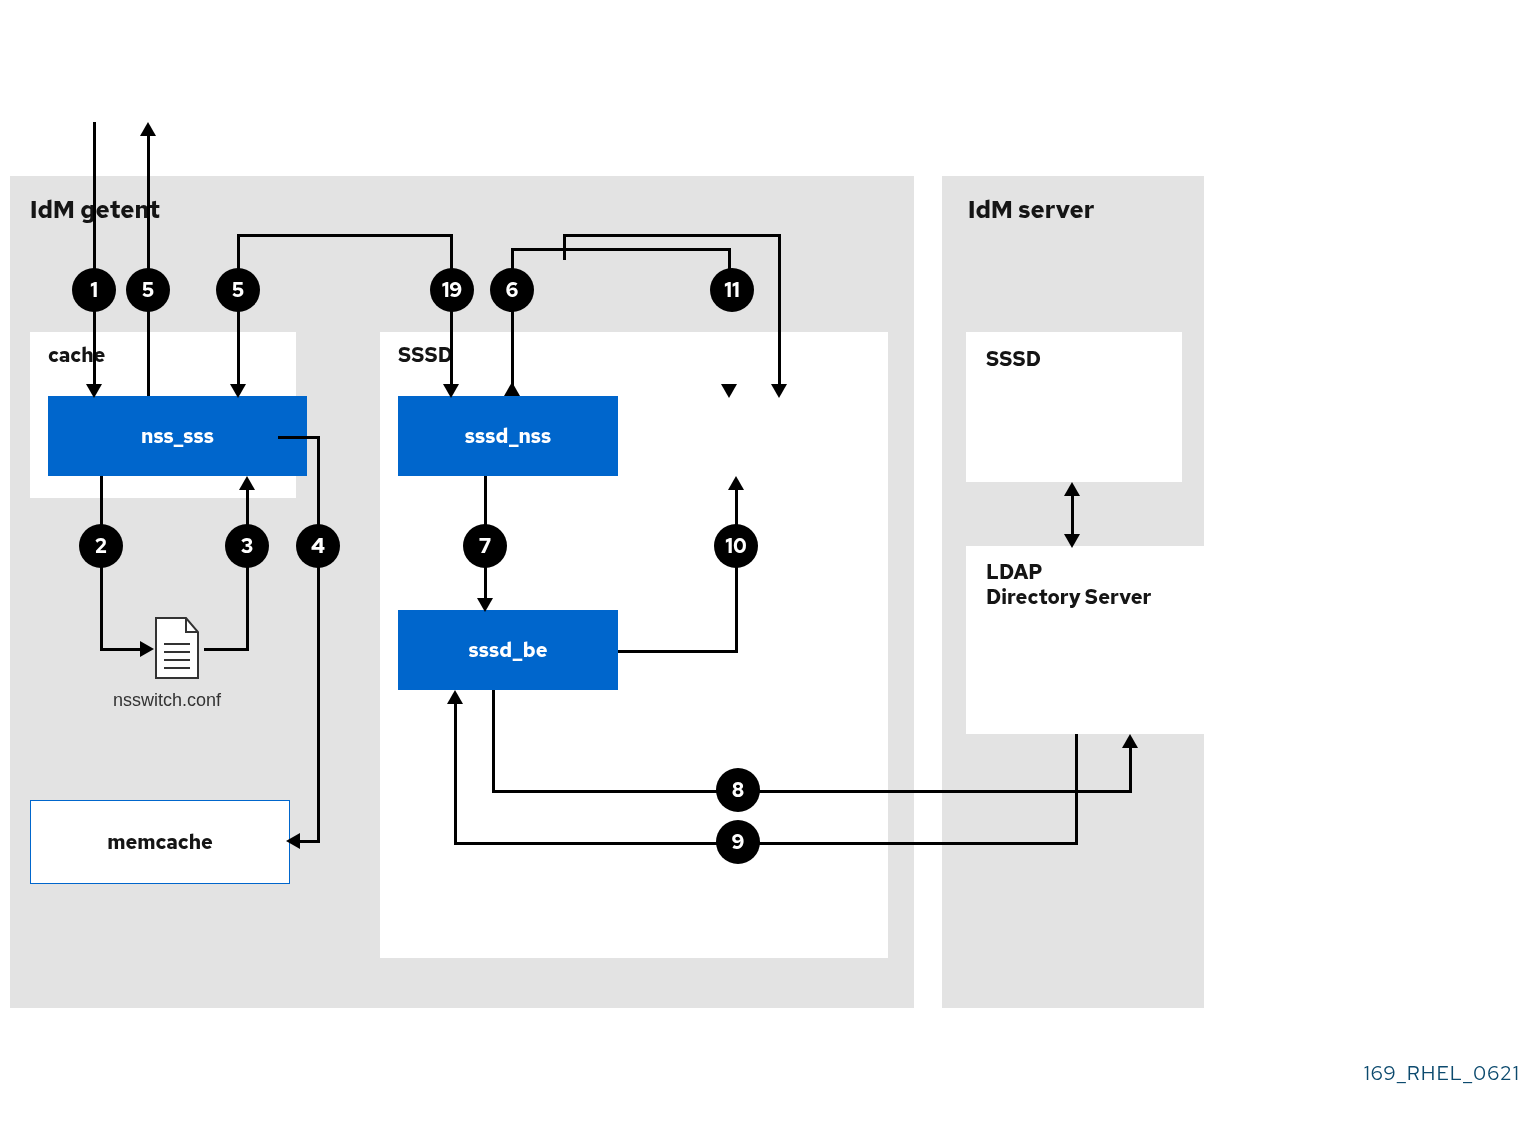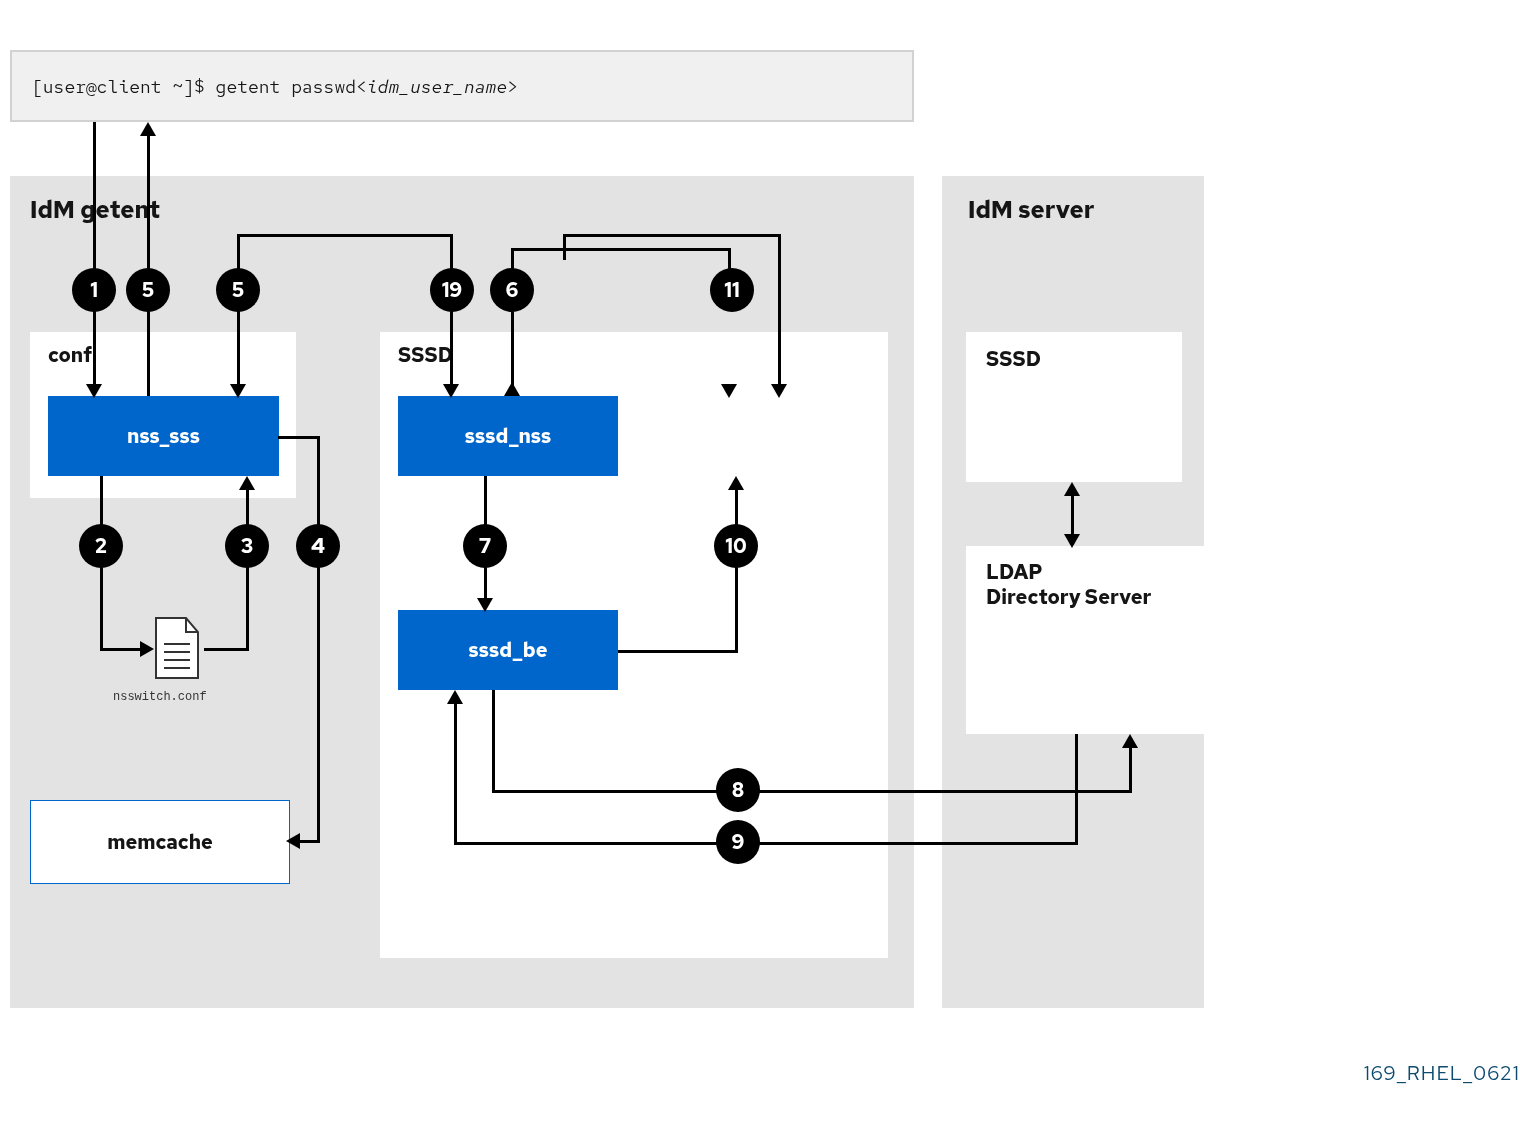--- a/index.html
+++ b/index.html
@@ -92,22 +92,22 @@
   }
 
   
   .file-icon {
     position: absolute;
     width: 50px;
     height: 64px;
   }
   .file-label {
     position: absolute;
-    font-family: Liberation Mono, monospace;
-    font-size: 12px;
+    font-family: Liberation Sans, sans-serif;
+    font-size: 18px;
     color: #333;
   }
 
   
   .ref-label {
     position: absolute;
     right: 0;
     bottom: 54px;
     font-size: 20px;
     letter-spacing: 1px;
@@ -131,37 +131,31 @@
   .arrowhead.down  { border-left: 8px solid transparent; border-right: 8px solid transparent; border-top: 14px solid #000; }
   .arrowhead.up    { border-left: 8px solid transparent; border-right: 8px solid transparent; border-bottom: 14px solid #000; }
   .arrowhead.left  { border-top: 8px solid transparent; border-bottom: 8px solid transparent; border-right: 14px solid #000; }
   .arrowhead.right { border-top: 8px solid transparent; border-bottom: 8px solid transparent; border-left: 14px solid #000; }
 </style>
 </head>
 <body>
 
 <div class="canvas">
 
-  <div class="command-bar">
-    <span>[user@client ~]$ getent passwd </span>
-      <span>&lt;</span>
-      <span class="arg-em">idm_user_name</span>
-      <span>&gt;</span>
-  </div>
 
   <div class="panel-grey" style="left:10px; top:176px; width:904px; height:832px;"></div>
   <div class="panel-label" style="left:30px; top:194px;"><span>IdM getent</span></div>
 
   <div class="panel-white" style="left:30px; top:332px; width:266px; height:166px;"></div>
-  <div class="panel-label" style="left:48px; top:342px; font-size:20px;"><span>conf</span></div>
+  <div class="panel-label" style="left:48px; top:342px; font-size:20px;"><span>cache</span></div>
 
   <div class="panel-white" style="left:380px; top:332px; width:508px; height:626px;"></div>
   <div class="panel-label" style="left:398px; top:342px; font-size:20px;"><span>SSSD</span></div>
 
-  <div class="node-blue" style="left:48px; top:396px; width:231px; height:80px;">
+  <div class="node-blue" style="left:48px; top:396px; width:259px; height:80px;">
       <span>nss_sss</span>
     </div>
   <div class="node-blue" style="left:398px; top:396px; width:220px; height:80px;">
       <span>sssd_nss</span>
     </div>
   <div class="node-blue" style="left:398px; top:610px; width:220px; height:80px;">
       <span>sssd_be</span>
     </div>
   <div class="node-outline centered" style="left:30px; top:800px; width:258px; height:82px;">
       <span>memcache</span>

